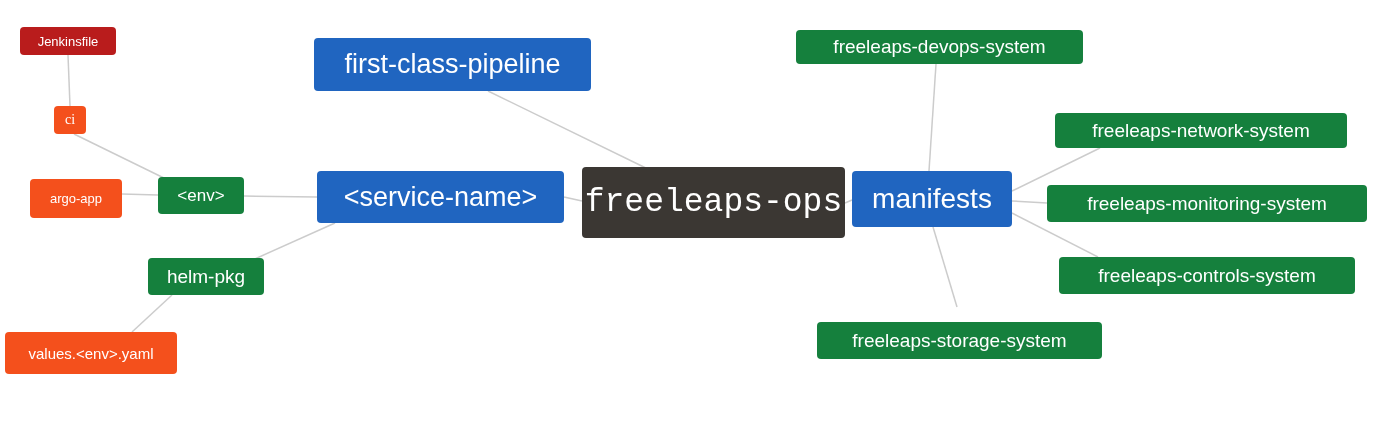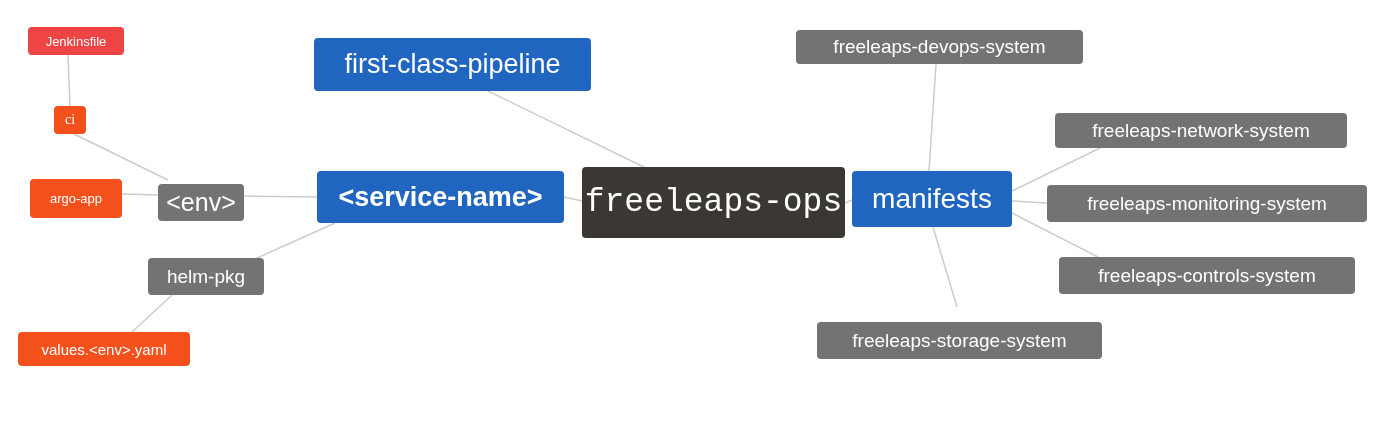--- a/index.html
+++ b/index.html
@@ -31,35 +31,35 @@
     align-items: center;
     justify-content: center;
     color: #ffffff;
     border-radius: 4px;
     box-sizing: border-box;
     white-space: nowrap;
     cursor: pointer;
     user-select: none;
   }
   .c-blue   { background: #2065c0; }
-  .c-green  { background: #737373; }
+  .c-green  { background: #15803d; }
   .c-red    { background: #f4501c; }
-  .c-orange { background: #ef4444; margin-left: 8px; }
+  .c-orange { background: #b91c1c; }
   .c-dark   { background: #3b3733; font-family: Liberation Mono, monospace; }
 
   #n-jenkinsfile { left: 20px;   top: 27px;  width: 96px;  height: 28px; font-size: 13px; }
   #n-ci          { left: 54px;   top: 106px; width: 32px;  height: 28px; font-size: 14px; font-family: Liberation Serif, serif; }
   #n-argo-app    { left: 30px;   top: 179px; width: 92px;  height: 39px; font-size: 13px; text-align: center; }
-  #n-env         { left: 158px;  top: 184px; width: 86px;  height: 37px; font-size: 25px; }
+  #n-env         { left: 158px;  top: 177px; width: 86px;  height: 37px; font-size: 17px; }
   #n-fcp         { left: 314px;  top: 38px;  width: 277px; height: 53px; font-size: 27px; }
-  #n-service     { left: 317px;  top: 171px; width: 247px; height: 52px; font-size: 27px; font-weight: bold; }
+  #n-service     { left: 317px;  top: 171px; width: 247px; height: 52px; font-size: 27px; }
   #n-ops         { left: 582px;  top: 167px; width: 263px; height: 71px; font-size: 33px; }
   #n-manifests   { left: 852px;  top: 171px; width: 160px; height: 56px; font-size: 28px; }
   #n-helm        { left: 148px;  top: 258px; width: 116px; height: 37px; font-size: 19px; }
-  #n-values      { left: 18px;    top: 332px; width: 172px; height: 34px; font-size: 15px; }
+  #n-values      { left: 5px;    top: 332px; width: 172px; height: 42px; font-size: 15px; }
   #n-devops      { left: 796px;  top: 30px;  width: 287px; height: 34px; font-size: 19px; }
   #n-network     { left: 1055px; top: 113px; width: 292px; height: 35px; font-size: 19px; }
   #n-monitoring  { left: 1047px; top: 185px; width: 320px; height: 37px; font-size: 19px; }
   #n-controls    { left: 1059px; top: 257px; width: 296px; height: 37px; font-size: 19px; }
   #n-storage     { left: 817px;  top: 307px; width: 285px; height: 37px; font-size: 19px; margin-top: 15px; }
 </style>
 </head>
 <body>
 
 <div class="canvas">

